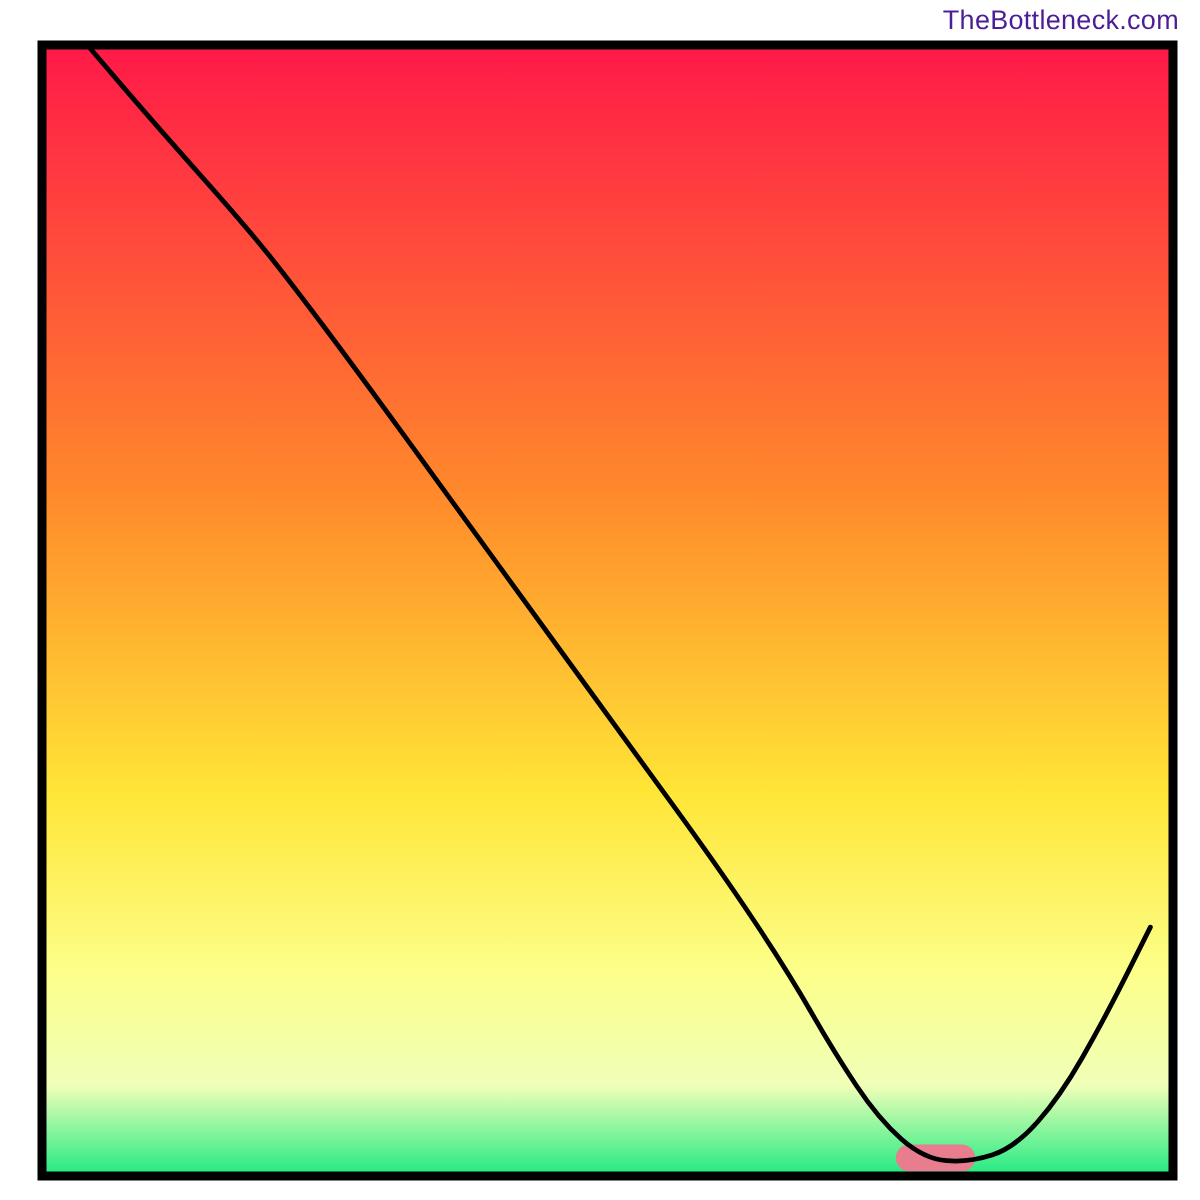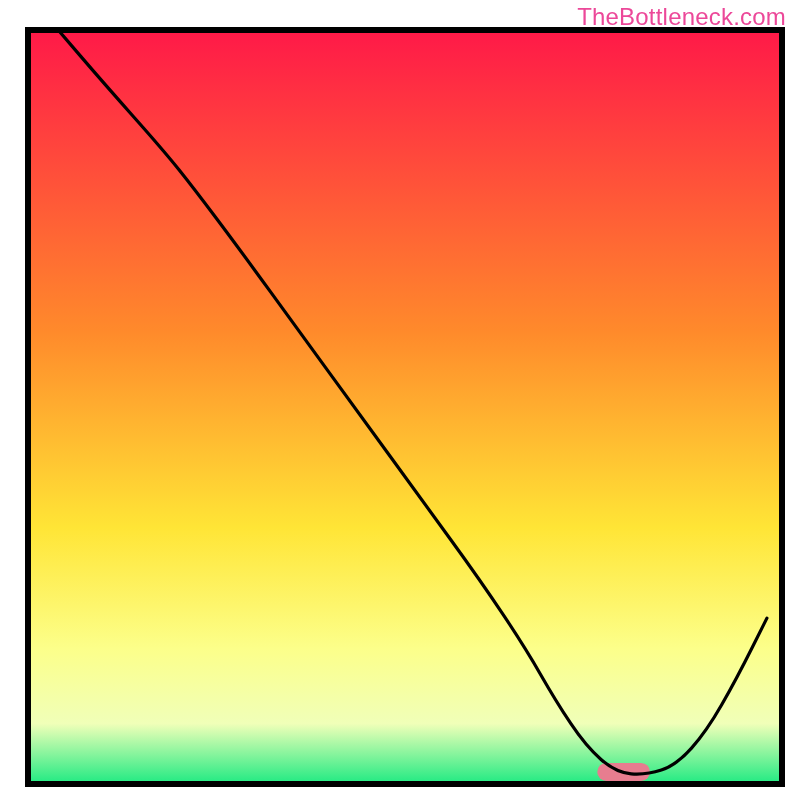--- a/index.html
+++ b/index.html
@@ -12,23 +12,23 @@
   }
   .chart-container {
     position: relative;
     width: 800px;
     height: 800px;
   }
   .attribution {
     position: absolute;
     top: 3px;
     right: 14px;
-    font-size: 24px;
+    font-size: 18px;
     font-weight: 500;
-    color: #ec4899;
+    color: #4c1d95;
     letter-spacing: 0.2px;
     z-index: 3;
   }
   svg.plot {
     position: absolute;
     left: 0;
     top: 0;
   }
 </style>
 </head>

